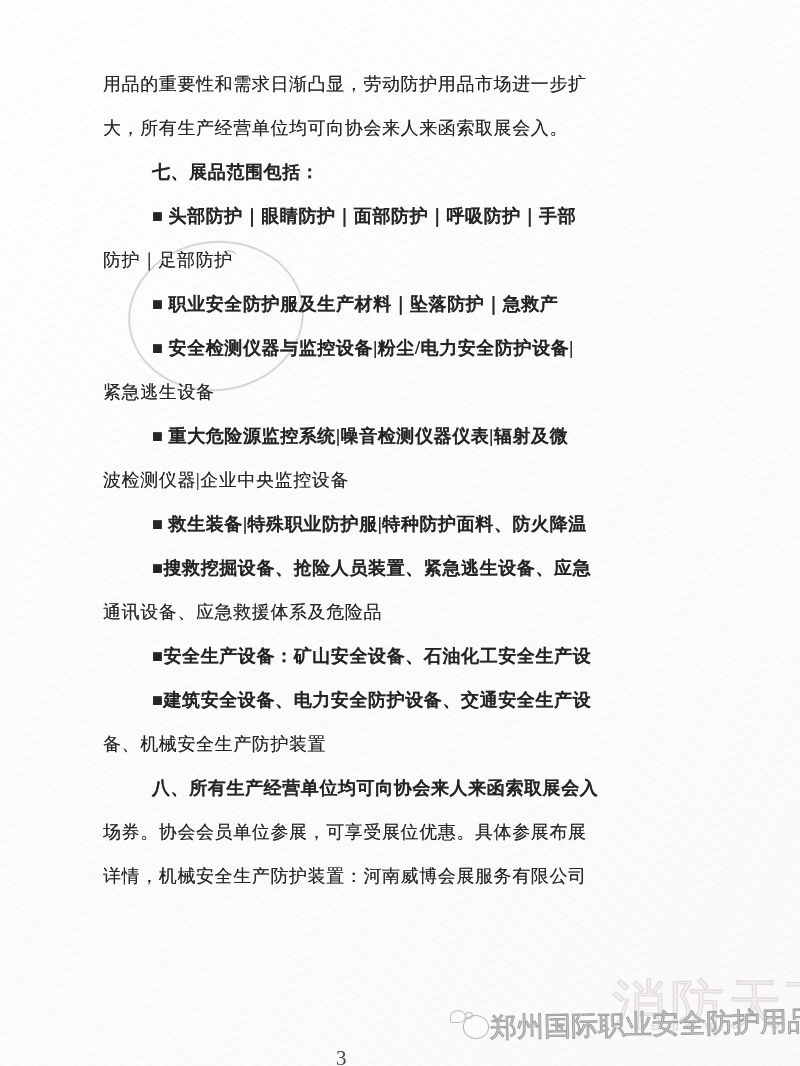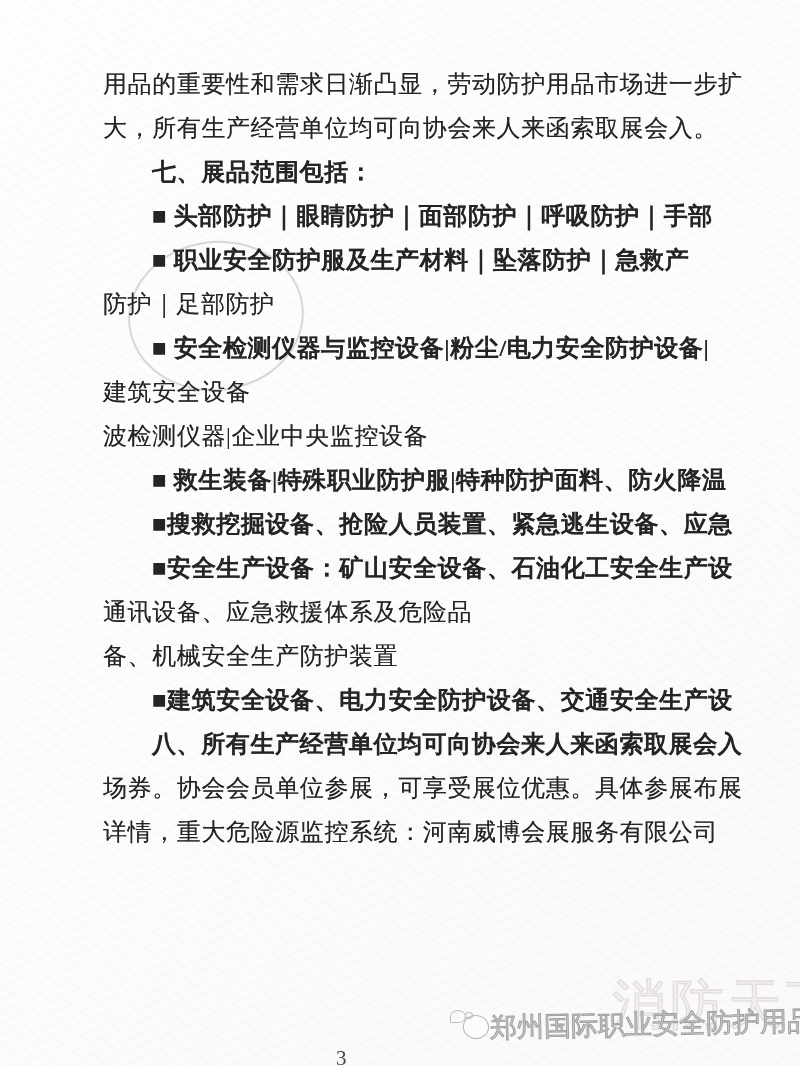--- a/index.html
+++ b/index.html
@@ -18,21 +18,21 @@
   .scan-noise {
     position:absolute; inset:0; pointer-events:none;
     background:
       repeating-linear-gradient(37deg, rgba(0,0,0,0.008) 0 3px, rgba(255,255,255,0) 3px 9px),
       repeating-linear-gradient(-24deg, rgba(0,0,0,0.006) 0 2px, rgba(255,255,255,0) 2px 11px);
   }
   .textblock {
     position:absolute; left:103px; top:62px; width:640px;
   }
   .line {
-    font-size:24px;
+    font-size:18px;
     line-height:44px;
     height:44px;
     letter-spacing:0.6px;
     color:#242424;
     white-space:nowrap;
     text-shadow:0 0 0.4px rgba(40,40,40,0.55);
   }
   .line.indent { padding-left:49px;font-weight:bold; }
   
   .stamp-circle {
@@ -101,34 +101,35 @@
 <div class="page">
   <div class="scan-noise"></div>
 
   <div class="stamp-circle"></div>
 
   <div class="textblock">
     <div class="line">用品的重要性和需求日渐凸显，劳动防护用品市场进一步扩</div>
     <div class="line">大，所有生产经营单位均可向协会来人来函索取展会入。</div>
     <div class="line indent">七、展品范围包括：</div>
     <div class="line indent">■ 头部防护｜眼睛防护｜面部防护｜呼吸防护｜手部</div>
+    <div class="line">防护｜足部防护</div>
     <div class="line indent">■ 职业安全防护服及生产材料｜坠落防护｜急救产</div>
-    <div class="line">防护｜足部防护</div>
     <div class="line indent">■ 安全检测仪器与监控设备|粉尘/电力安全防护设备|</div>
-    <div class="line">建筑安全设备</div>
+    <div class="line">紧急逃生设备</div>
+    <div class="line indent">■ 重大危险源监控系统|噪音检测仪器仪表|辐射及微</div>
     <div class="line">波检测仪器|企业中央监控设备</div>
     <div class="line indent">■ 救生装备|特殊职业防护服|特种防护面料、防火降温</div>
     <div class="line indent">■搜救挖掘设备、抢险人员装置、紧急逃生设备、应急</div>
+    <div class="line">通讯设备、应急救援体系及危险品</div>
     <div class="line indent">■安全生产设备：矿山安全设备、石油化工安全生产设</div>
-    <div class="line">通讯设备、应急救援体系及危险品</div>
+    <div class="line indent">■建筑安全设备、电力安全防护设备、交通安全生产设</div>
     <div class="line">备、机械安全生产防护装置</div>
-    <div class="line indent">■建筑安全设备、电力安全防护设备、交通安全生产设</div>
     <div class="line indent">八、所有生产经营单位均可向协会来人来函索取展会入</div>
     <div class="line">场券。协会会员单位参展，可享受展位优惠。具体参展布展</div>
-    <div class="line">详情，重大危险源监控系统：河南威博会展服务有限公司</div>
+    <div class="line">详情，机械安全生产防护装置：河南威博会展服务有限公司</div>
   </div>
 
   <div class="wm-overlay">消防天下</div>
 
   <div class="mascot">
     <span class="bubble"></span>
     <span class="head"></span>
     <span class="ear"></span>
   </div>
 

